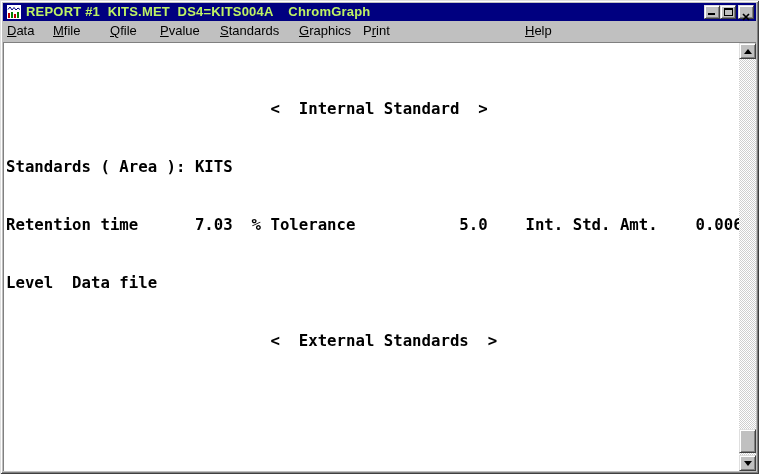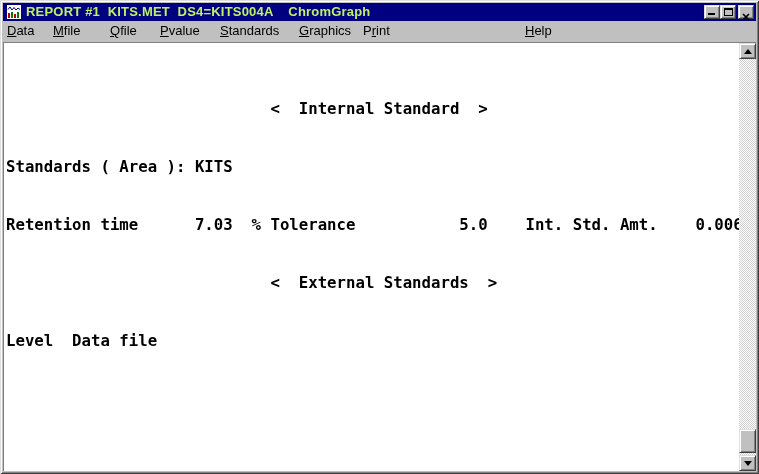--- a/index.html
+++ b/index.html
@@ -101,22 +101,22 @@
     <span class="menu-item" style="left:296px"><span></span><span class="mk">G</span><span>raphics</span></span>
     <span class="menu-item" style="left:360px"><span>P</span><span class="mk">r</span><span>int</span></span>
     <span class="menu-item" style="left:522px"><span></span><span class="mk">H</span><span>elp</span></span>
   </div>
 
   <div class="content">
     <div class="report">
       <div class="ln">                            &lt;  Internal Standard  &gt;</div>
       <div class="ln">Standards ( Area ): KITS</div>
       <div class="ln">Retention time      7.03  % Tolerance           5.0    Int. Std. Amt.    0.006</div>
+      <div class="ln">Level  Data file</div>
       <div class="ln">                            &lt;  External Standards  &gt;</div>
-      <div class="ln">Level  Data file</div>
       
       
       
       
       
       
       
       
       
       

